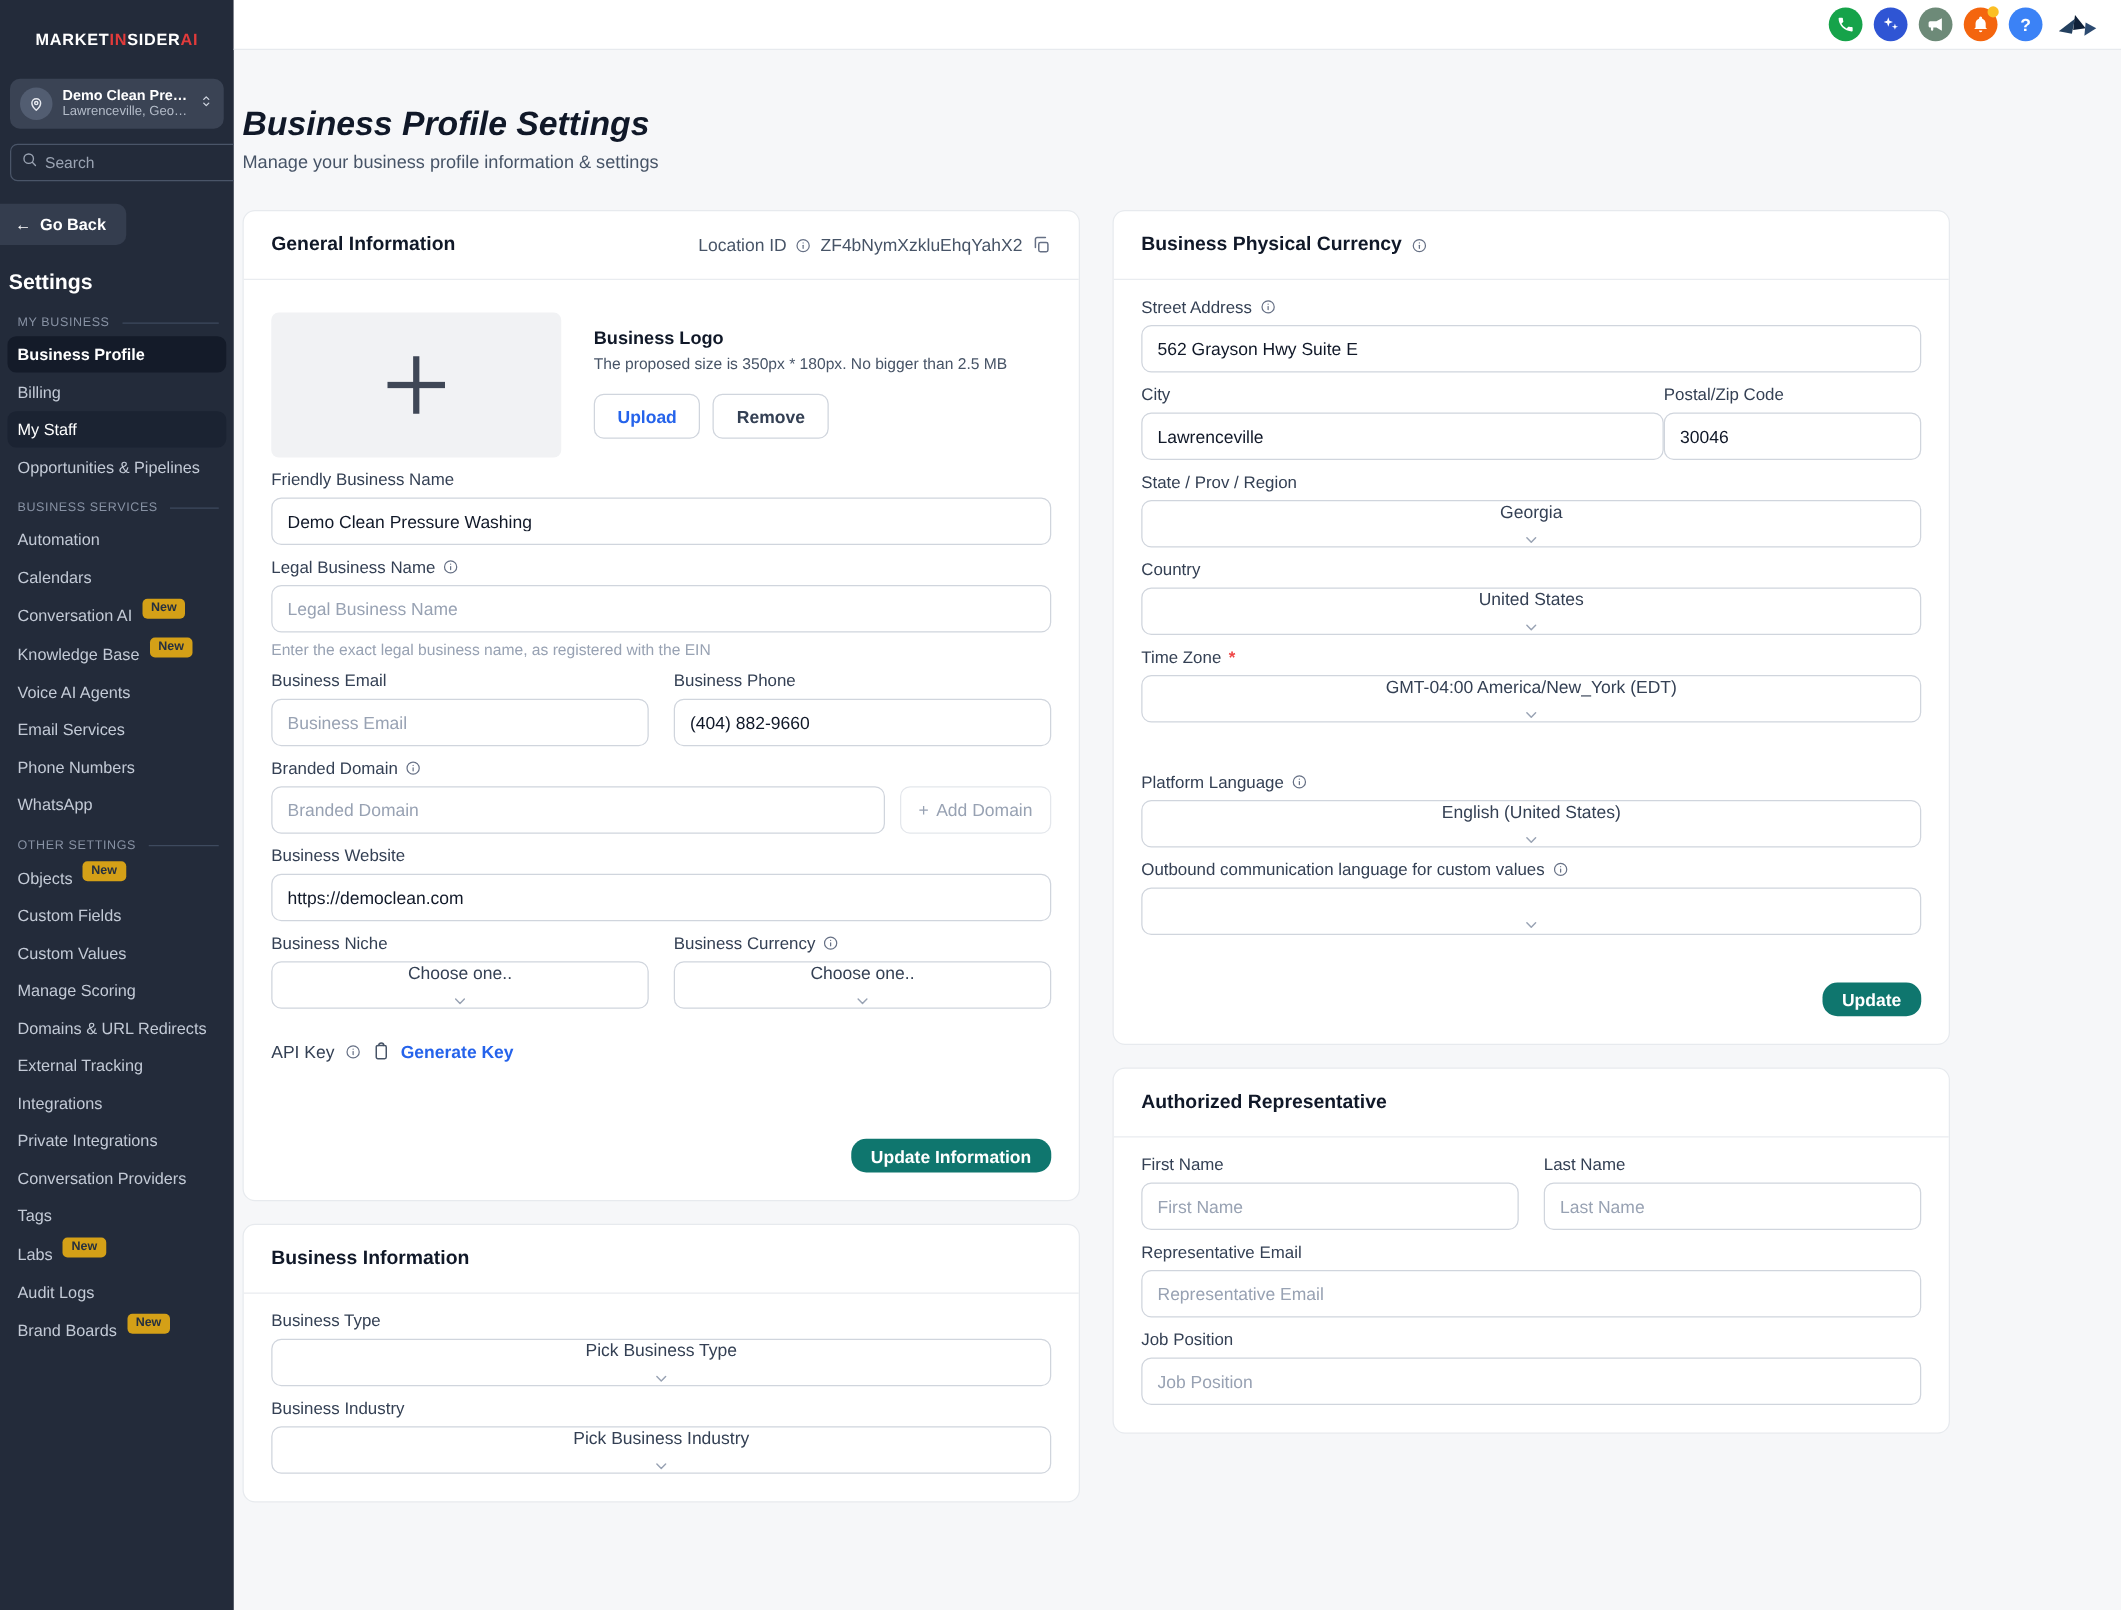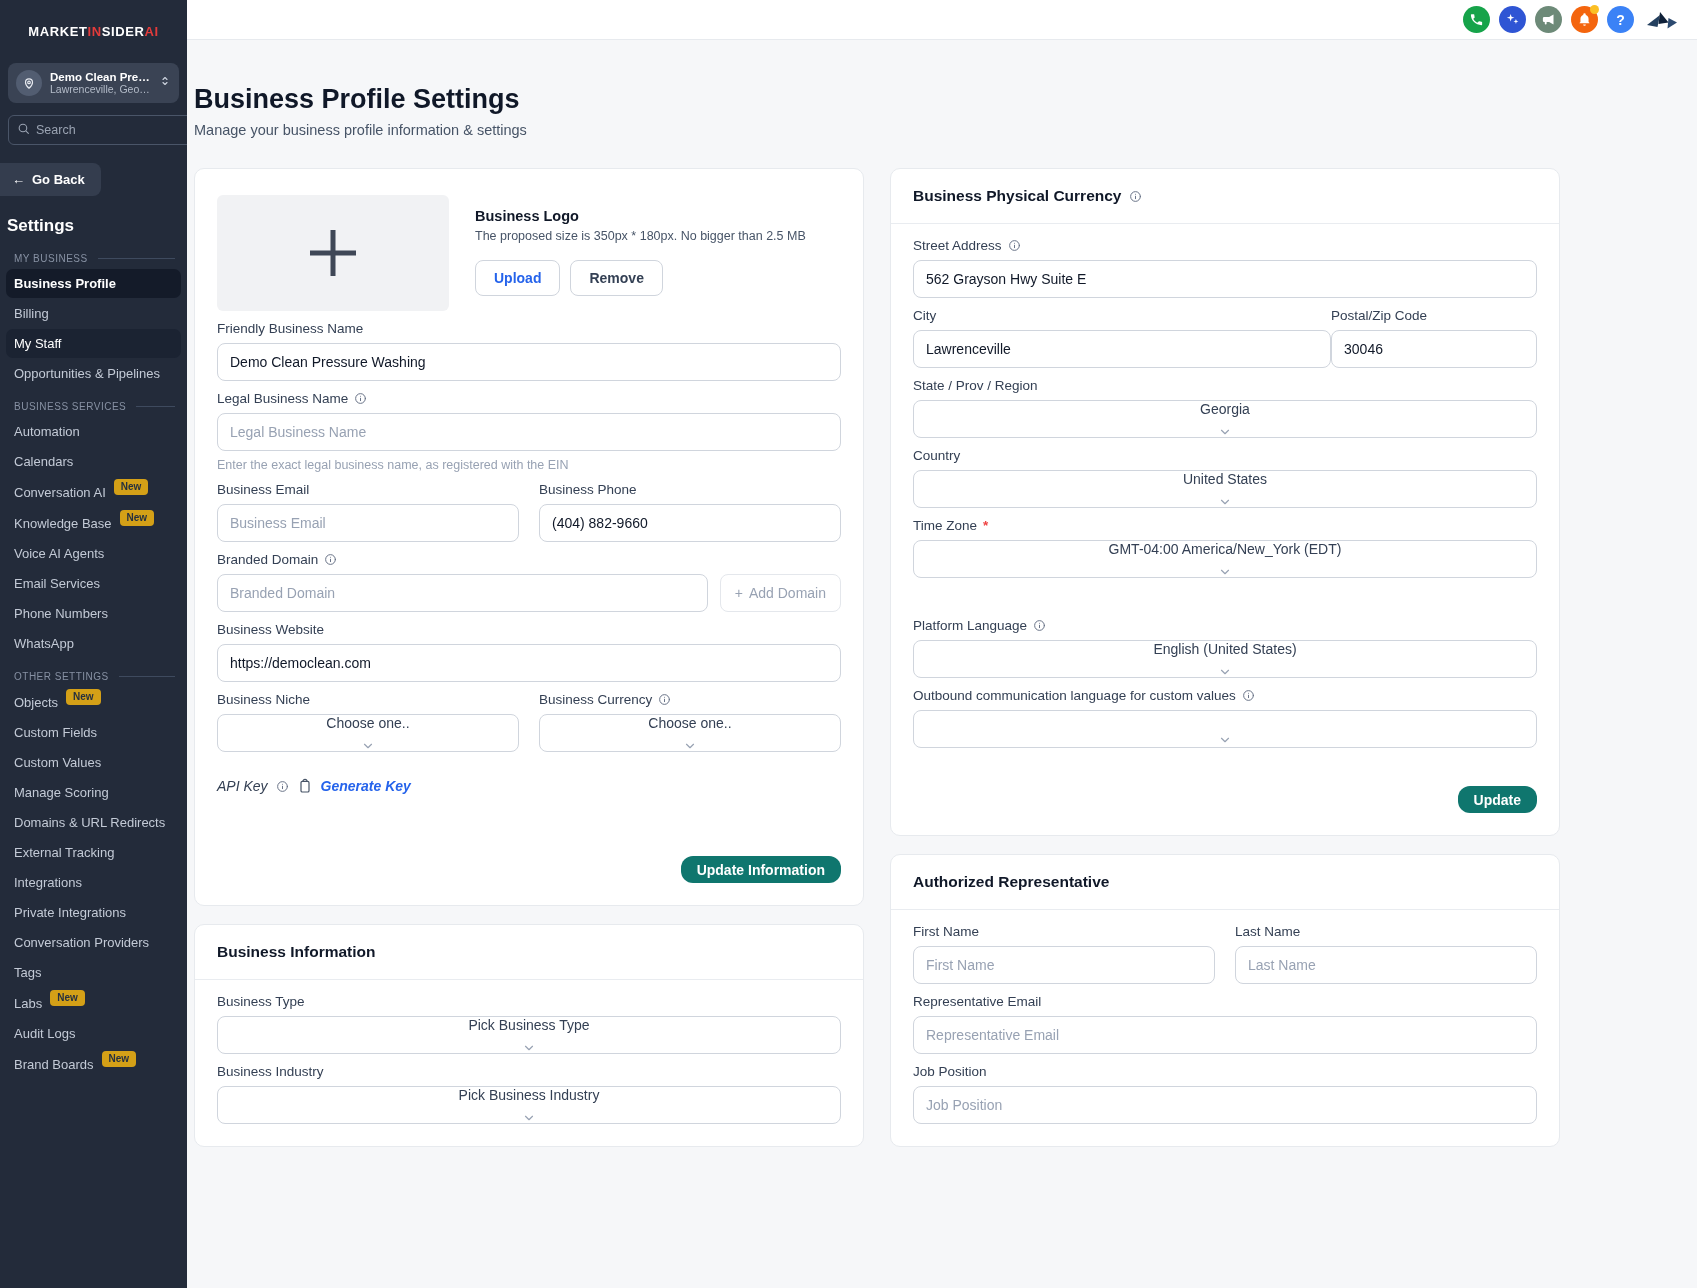--- a/index.html
+++ b/index.html
@@ -35,21 +35,21 @@
   
   .content { flex:1; display:flex; flex-direction:column; min-width:0; }
   .topbar { height:40px; flex:none; background:#fff; border-bottom:1px solid #e7eaee; display:flex; align-items:center; justify-content:flex-end; gap:9px; padding:0 16px; }
   .tb-btn { width:27px; height:27px; border-radius:50%; border:none; color:#fff; display:flex; align-items:center; justify-content:center; cursor:pointer; position:relative; padding:0; }
   .tb-btn svg { width:15px; height:15px; }
   .tb-btn .q { font-size:14px; font-weight:700; font-family:inherit; }
   .tb-dot { position:absolute; top:-1px; right:-1px; width:9px; height:9px; border-radius:50%; background:#fbbf24; }
   .tb-logo { background:transparent !important; width:38px; } .tb-logo svg { width:34px; height:24px; }
 
   .main { flex:1; overflow:hidden; padding:44px 0 0 7px; }
-  .page-title { font-size:27px; font-weight:700; color:#101828; }
+  .page-title { font-size:27px; font-weight:700; color:#101828;font-style:italic; }
   .page-sub { font-size:14.5px; color:#475467; margin:7px 0 30px; }
   .columns { display:flex; gap:26px; align-items:flex-start; }
   .col { width:670px; flex:none; display:flex; flex-direction:column; gap:18px; }
 
   .card { background:#fff; border:1px solid #e7eaee; border-radius:10px; }
   .card-head { display:flex; align-items:center; justify-content:space-between; height:55px; padding:0 22px; border-bottom:1px solid #e9ecf0; }
   .card-title { font-size:15.5px; font-weight:600; color:#101828; display:flex; align-items:center; gap:7px; }
   .loc-id { display:flex; align-items:center; gap:7px; font-size:14px; color:#475467; }
   .card-body { padding:4px 22px 0; }
   .card-foot { display:flex; justify-content:flex-end; padding:0 22px 22px; }
@@ -77,21 +77,21 @@
   .req { color:#ef4444; font-weight:700; }
   .input { width:100%; height:38px; border:1px solid #d0d5dd; border-radius:8px; padding:0 12px; font-size:14px; color:#101828; background:#fff; font-family:inherit; outline:none; }
   .input::placeholder { color:#98a2b3; }
   .helper { font-size:12.5px; color:#98a2b3; margin-top:7px; }
   .grid2 { display:grid; grid-template-columns:1fr 1fr; gap:20px; }
   .grid-city { display:grid; grid-template-columns:2.03fr 1fr; }
   .select { height:38px; border:1px solid #d0d5dd; border-radius:8px; padding:0 12px; background:#fff; display:flex; align-items:center; justify-content:space-between; gap:8px; font-size:14px; color:#344054; cursor:pointer;flex-direction:column; }
   .domain-row { display:flex; gap:12px; }
   .domain-row .input { flex:1; }
   .add-btn { height:38px; flex:none; padding:0 14px; background:#fff; border:1px solid #e4e7ec; border-radius:8px; color:#98a2b3; font-size:14px; display:flex; align-items:center; gap:6px; cursor:pointer; font-family:inherit; }
-  .api-row { margin-top:26px; display:flex; align-items:center; gap:8px; font-size:14px; color:#344054; padding-bottom:4px;font-style:italic; }
+  .api-row { margin-top:26px; display:flex; align-items:center; gap:8px; font-size:14px; color:#344054; padding-bottom:4px; }
   .link { color:#2563eb; font-weight:600; cursor:pointer; }
   .btn-primary { height:27px; padding:0 16px; background:#0f766e; color:#fff; border:none; border-radius:12px; font-size:14px; font-weight:600; cursor:pointer; font-family:inherit; }
   .foot-gap-lg { padding-top:58px; }
   .foot-gap-md { padding-top:38px; }
   .mt-lg { margin-top:40px; }
   .pb { padding-bottom:22px; }
 </style>
 </head>
 <body>
 
@@ -272,20 +272,40 @@
 
     <main class="main">
       <h1 class="page-title">Business Profile Settings</h1>
       <p class="page-sub">Manage your business profile information &amp; settings</p>
 
       <div class="columns">
 
         <div class="col">
 
           <section class="card">
+            <div class="card-head">
+              <div class="card-title">General Information</div>
+              <div class="loc-id">
+                <span>Location ID</span>
+                <span class="icon-i">
+                    <svg viewBox="0 0 24 24" fill="none" stroke="currentColor" stroke-width="1.8" stroke-linecap="round">
+                      <circle cx="12" cy="12" r="9"></circle>
+                      <path d="M12 8h.01"></path>
+                      <path d="M12 11.5V16"></path>
+                    </svg>
+                  </span>
+                <span>ZF4bNymXzkluEhqYahX2</span>
+                <span class="icon-copy">
+                    <svg viewBox="0 0 24 24" fill="none" stroke="currentColor" stroke-width="1.8" stroke-linecap="round" stroke-linejoin="round">
+                      <rect x="9" y="9" width="11" height="11" rx="2"></rect>
+                      <path d="M5 15V5a2 2 0 0 1 2-2h10"></path>
+                    </svg>
+                  </span>
+              </div>
+            </div>
             <div class="card-body">
               <div class="logo-row">
                 <div class="upload-box">
                   <span class="plus"></span>
                 </div>
                 <div class="logo-meta">
                   <div class="lbl-strong">Business Logo</div>
                   <div class="hint">The proposed size is 350px * 180px. No bigger than 2.5 MB</div>
                   <div class="btn-row">
                     <button class="btn upload">Upload</button>

